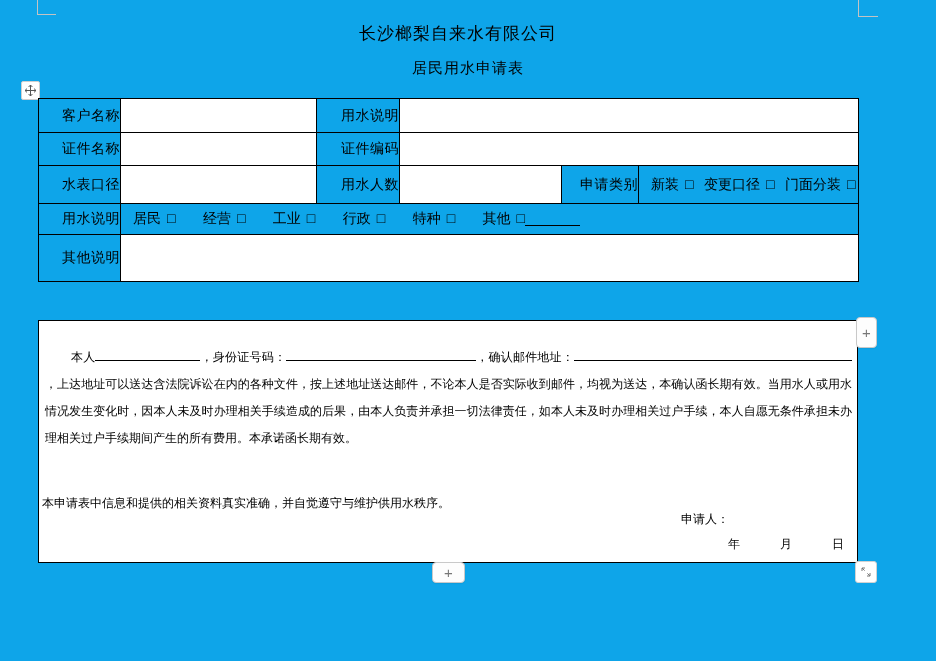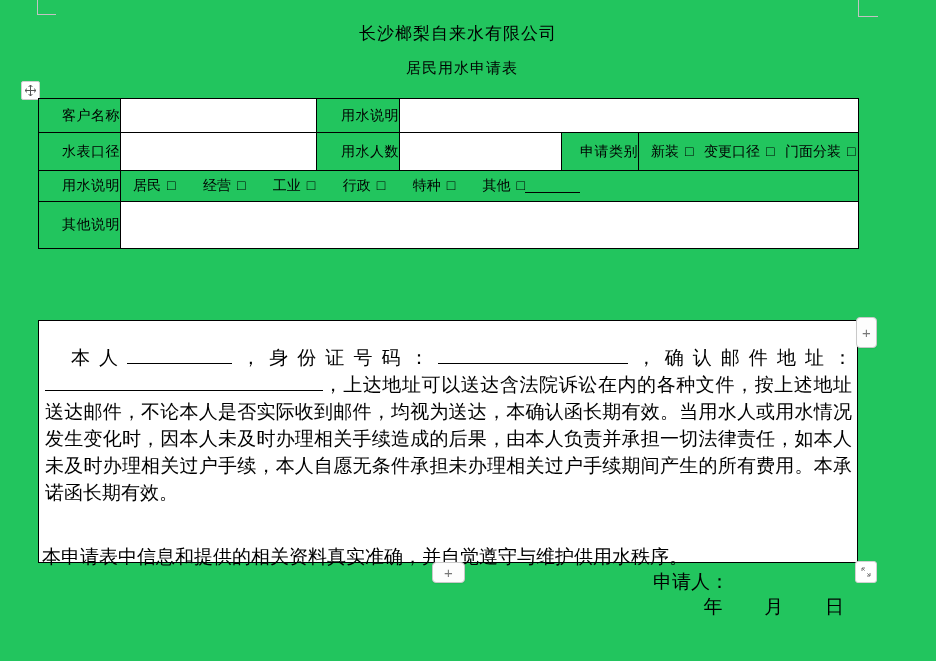--- a/index.html
+++ b/index.html
@@ -5,28 +5,28 @@
   * { margin: 0; padding: 0; box-sizing: border-box; }
   html, body { background: #fff; }
   body {
     font-family: "Liberation Serif", "DejaVu Serif", serif;
     color: #000;
   }
   #canvas {
     position: relative;
     width: 936px;
     height: 661px;
-    background: #22c55e;
+    background: #0ea5e9;
     overflow: hidden;
   }
 
   
   .doc-header { position: absolute; left: 38px; top: 0; width: 840px; text-align: center; }
   .company-title { position: absolute; top: 22px; left: 0; width: 100%; font-size: 17px; letter-spacing: 1px; }
-  .form-title    { position: absolute; top: 59px; left: 4px; width: 100%; font-size: 15px; letter-spacing: 1px; }
+  .form-title    { position: absolute; top: 59px; left: 10px; width: 100%; font-size: 15px; letter-spacing: 1px; }
 
   
   .crop { position: absolute; background: #c3c3c3; }
   .crop-tl-v { left: 37px; top: 0; width: 1px; height: 14px; }
   .crop-tl-h { left: 37px; top: 14px; width: 19px; height: 1px; }
   .crop-tr-v { left: 858px; top: 0; width: 1px; height: 16px; }
   .crop-tr-h { left: 858px; top: 16px; width: 20px; height: 1px; }
 
   
   .move-handle {
@@ -63,37 +63,37 @@
     display: inline-block; width: 55px; height: 14px;
     border-bottom: 1px solid #000; vertical-align: baseline;
   }
 
   
   .decl-box {
     position: absolute; left: 38px; top: 320px;
     width: 820px; height: 243px;
     border: 1px solid #000;
     background: #fff;
-    font-size: 19px;
+    font-size: 12px;
   }
   .decl-par {
     padding: 23px 5px 0 6px;
     line-height: 27px;
     text-align: justify;
     text-indent: 26px;
   }
   .blank {
     display: inline-block; height: 14px;
     border-bottom: 1px solid #000; vertical-align: baseline;
   }
   .blank.w1 { width: 105px; }
   .blank.w2 { width: 190px; }
   .blank.w3 { width: 278px; }
   .decl-statement { margin-top: 43px; padding-left: 3px; line-height: 16px; }
-  .applicant-line { margin-top: 9px; text-align: right; padding-right: 128px; line-height: 16px; }
+  .applicant-line { margin-top: 0; text-align: right; padding-right: 128px; line-height: 16px; }
   .date-line { margin-top: 9px; text-align: right; padding-right: 13px; line-height: 16px; }
   .date-line span { margin-left: 37px; }
   .date-line span:first-child { margin-left: 0; }
 
   
   .plus-btn {
     position: absolute;
     border: 1px solid #c9c9c9; border-radius: 4px;
     background: #fdfdfd;
     color: #777;
@@ -147,20 +147,26 @@
         <col style="width:83px">
       <col style="width:162px">
         <col style="width:77px">
         <col style="width:220px">
     </colgroup>
     <tbody>
         <tr style="height:34px">
       <td class="lbl">客户名称</td>
       <td class="fill"></td>
       <td class="lbl">用水说明</td>
+      <td class="fill" colspan="3"></td>
+    </tr>
+    <tr style="height:33px">
+      <td class="lbl">证件名称</td>
+      <td class="fill"></td>
+      <td class="lbl">证件编码</td>
       <td class="fill" colspan="3"></td>
     </tr>
     <tr style="height:38px">
       <td class="lbl">水表口径</td>
       <td class="fill"></td>
       <td class="lbl">用水人数</td>
       <td class="fill"></td>
       <td class="lbl">申请类别</td>
       <td class="opt-cell apply-cell">
         <span class="opt-group">

